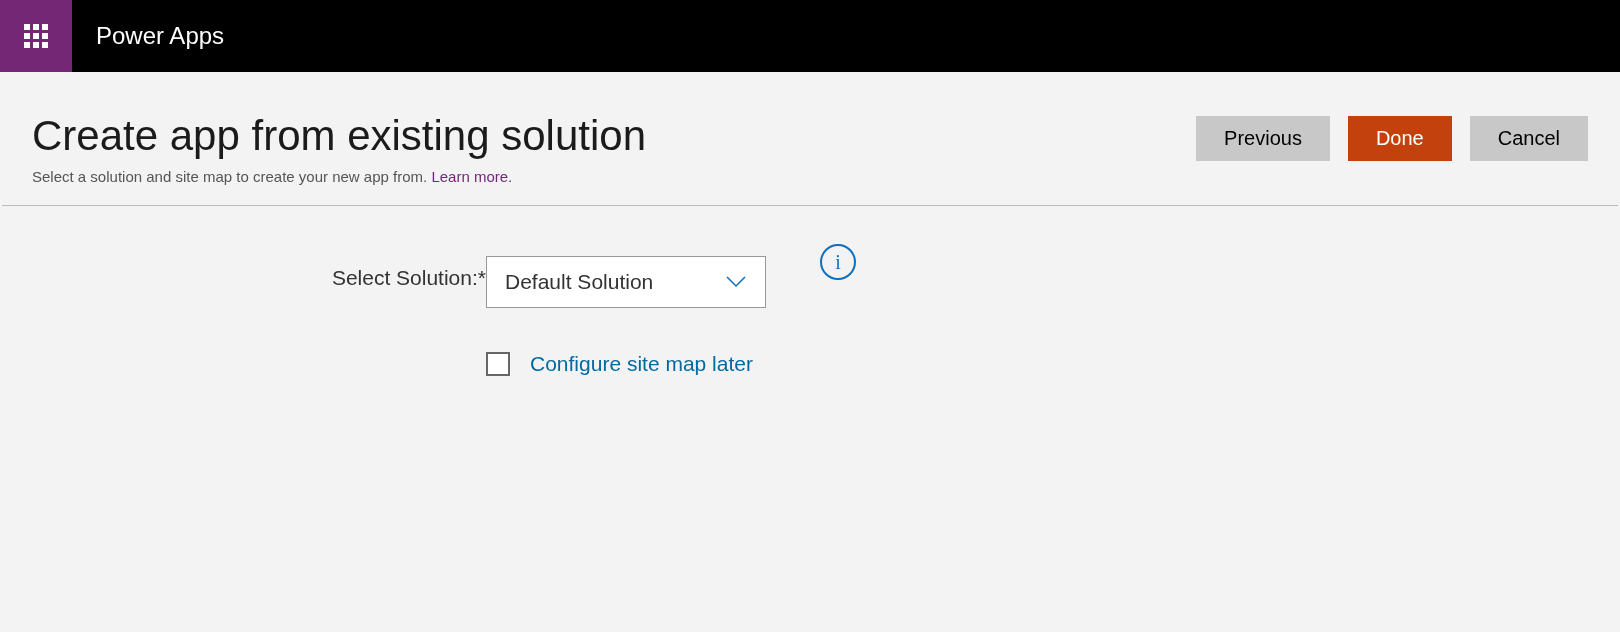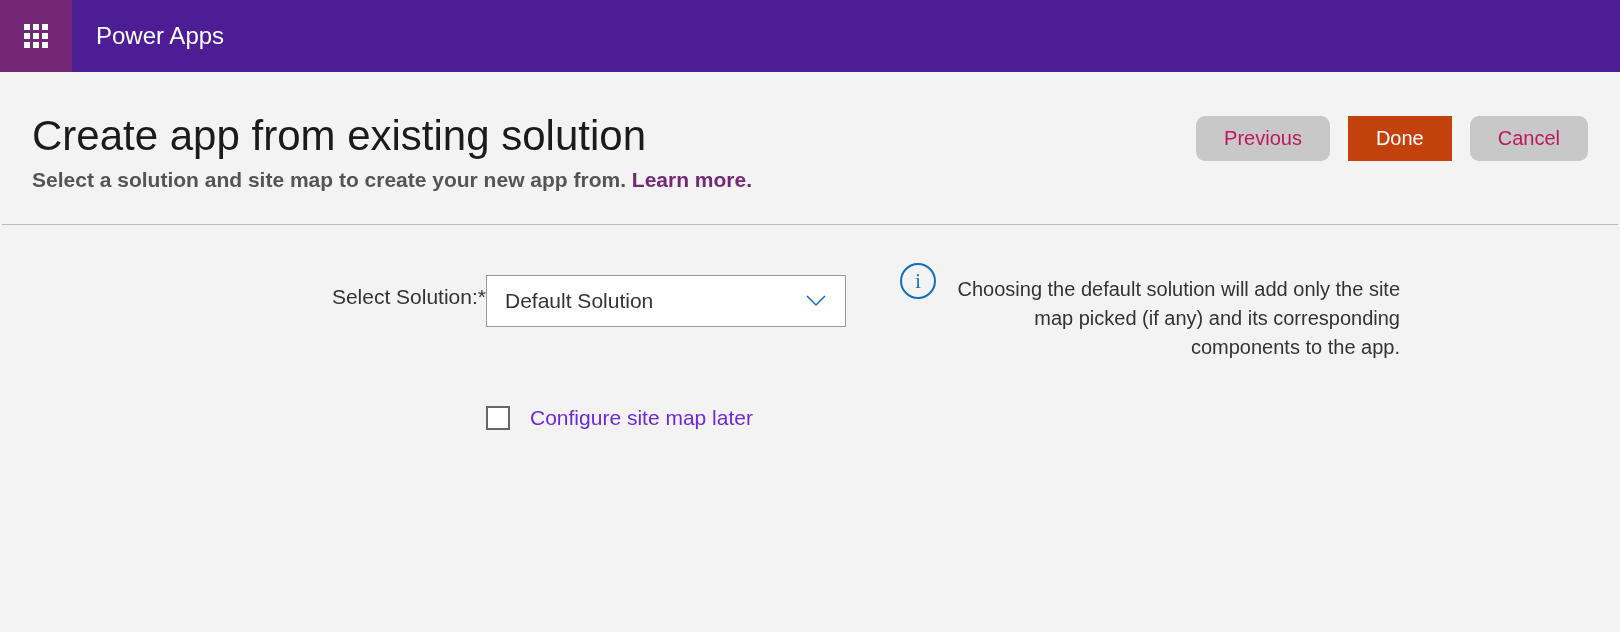--- a/index.html
+++ b/index.html
@@ -10,21 +10,21 @@
     body {
       font-family: "Segoe UI", -apple-system, BlinkMacSystemFont, sans-serif;
       background: #f3f3f3;
       width: 1620px;
       height: 632px;
       overflow: hidden;
     }
     .top-bar {
       display: flex;
       height: 72px;
-      background: #4c1d95;
+      background: #000000;
       color: #fff;
       align-items: center;
     }
     .app-launcher {
       width: 72px;
       height: 72px;
       background: #742774;
       display: flex;
       align-items: center;
       justify-content: center;
@@ -40,36 +40,36 @@
       width: 6px;
       height: 6px;
       background: #fff;
     }
     .app-title {
       padding-left: 24px;
       font-size: 24px;
       font-weight: 300;
     }
     .page-header {
-      padding: 40px 30px 32px 30px;
+      padding: 40px 30px 20px 30px;
       display: flex;
       justify-content: space-between;
       align-items: flex-start;
       border-bottom: 1px solid #bbb;
       margin: 0 2px;
     }
     .page-title {
       font-size: 42px;
       font-weight: 300;
       color: #1b1b1b;
       margin-bottom: 8px;
     }
     .page-subtitle {
-      font-size: 21px;
-      font-weight: 700;
+      font-size: 15px;
+      font-weight: 400;
       color: #555;
     }
     .learn-more {
       color: #742774;
       cursor: pointer;
       text-decoration: none;
     }
     .button-row {
       display: flex;
       gap: 18px;
@@ -77,22 +77,21 @@
     }
     .btn {
       border: none;
       font-size: 20px;
       padding: 11px 28px;
       cursor: pointer;
       font-family: inherit;
     }
     .btn-default {
       background: #c8c8c8;
-      color: #be185d;
-      border-radius: 9px;
+      color: #000000;
     }
     .btn-primary {
       background: #c2410c;
       color: #fff;
     }
     .form-area {
       padding: 50px 30px 0 250px;
       display: flex;
       flex-direction: column;
       gap: 44px;
@@ -102,21 +101,21 @@
       display: flex;
       align-items: flex-start;
     }
     .form-label {
       width: 236px;
       font-size: 21px;
       color: #333;
       padding-top: 10px;
     }
     .select-wrap {
-      width: 360px;
+      width: 280px;
       border: 1px solid #999;
       background: #fff;
       height: 52px;
       display: flex;
       align-items: center;
       justify-content: space-between;
       padding: 0 18px;
       cursor: pointer;
       gap: 40px;
     }
@@ -165,21 +164,21 @@
     .checkbox {
       width: 24px;
       height: 24px;
       border: 2px solid #666;
       background: #fff;
       margin-right: 20px;
       cursor: pointer;
     }
     .checkbox-label {
       font-size: 21px;
-      color: #6d28d9;
+      color: #0369a1;
     }
   </style>
 </head>
 <body>
 
 <div class="top-bar">
   <div class="app-launcher">
     <div class="waffle-icon">
       <div class="waffle-dot"></div>
         <div class="waffle-dot"></div>
@@ -216,21 +215,20 @@
     <div class="select-wrap">
       <span class="select-value">Default Solution</span>
       <span class="chevron">
         <svg width="20" height="12" viewBox="0 0 20 12" fill="none">
             <path d="M1 1 L10 10 L19 1" stroke="#106ebe" stroke-width="1.5" fill="none"></path>
           </svg>
       </span>
     </div>
     <div class="info-block">
       <div class="info-icon">i</div>
-      <div class="info-text">Choosing the default solution will add only the site map picked (if any) and its corresponding components to the app.</div>
     </div>
   </div>
 
   <div class="checkbox-row">
     <div class="checkbox"></div>
     <div class="checkbox-label">Configure site map later</div>
   </div>
 
   <div class="form-row">
   </div>

